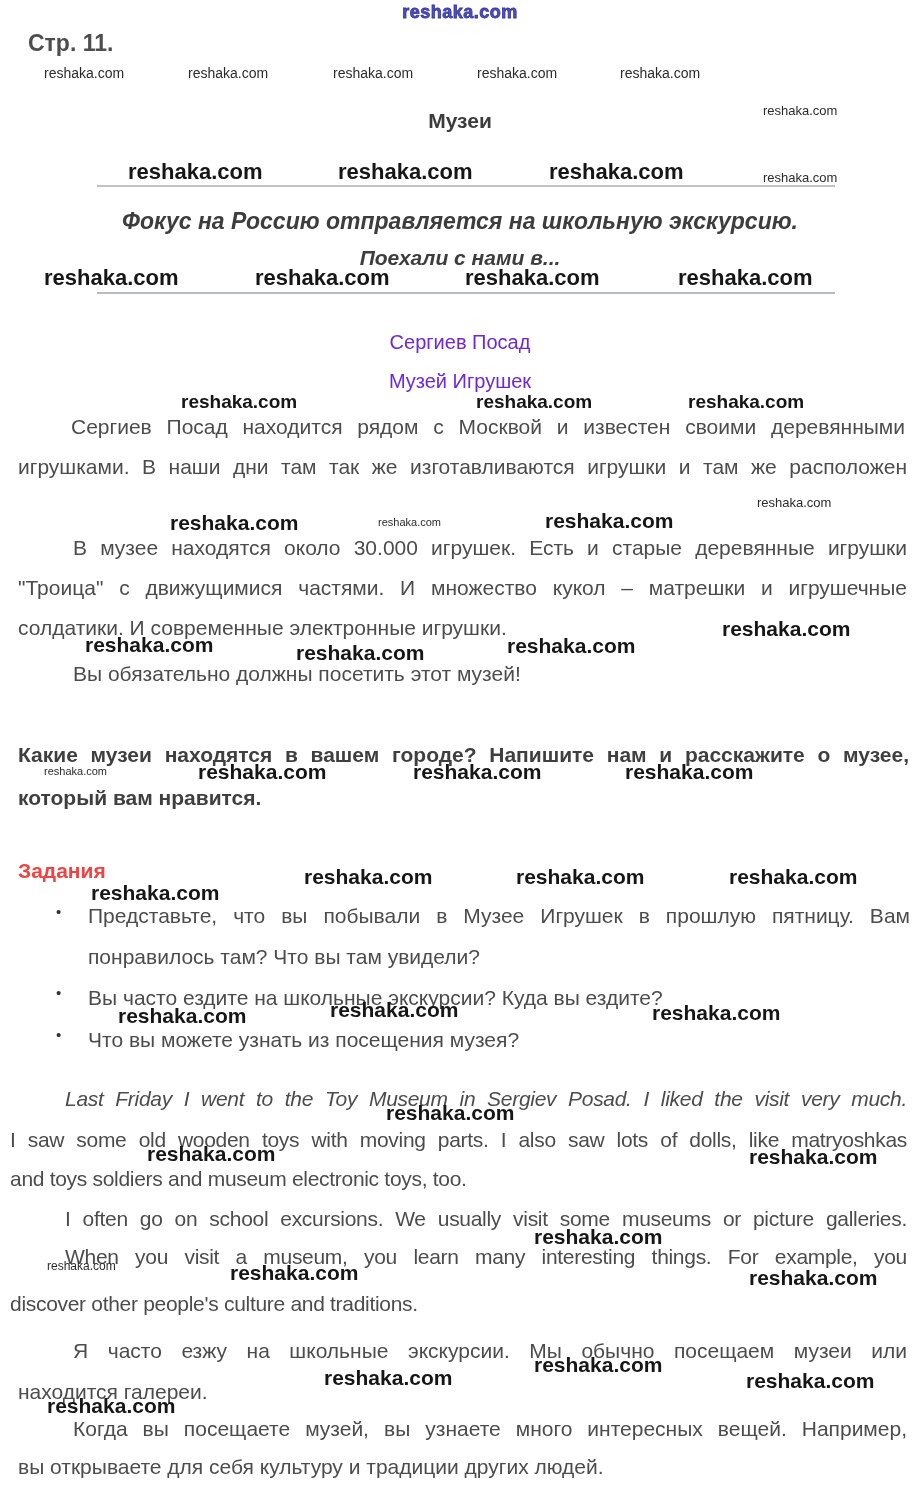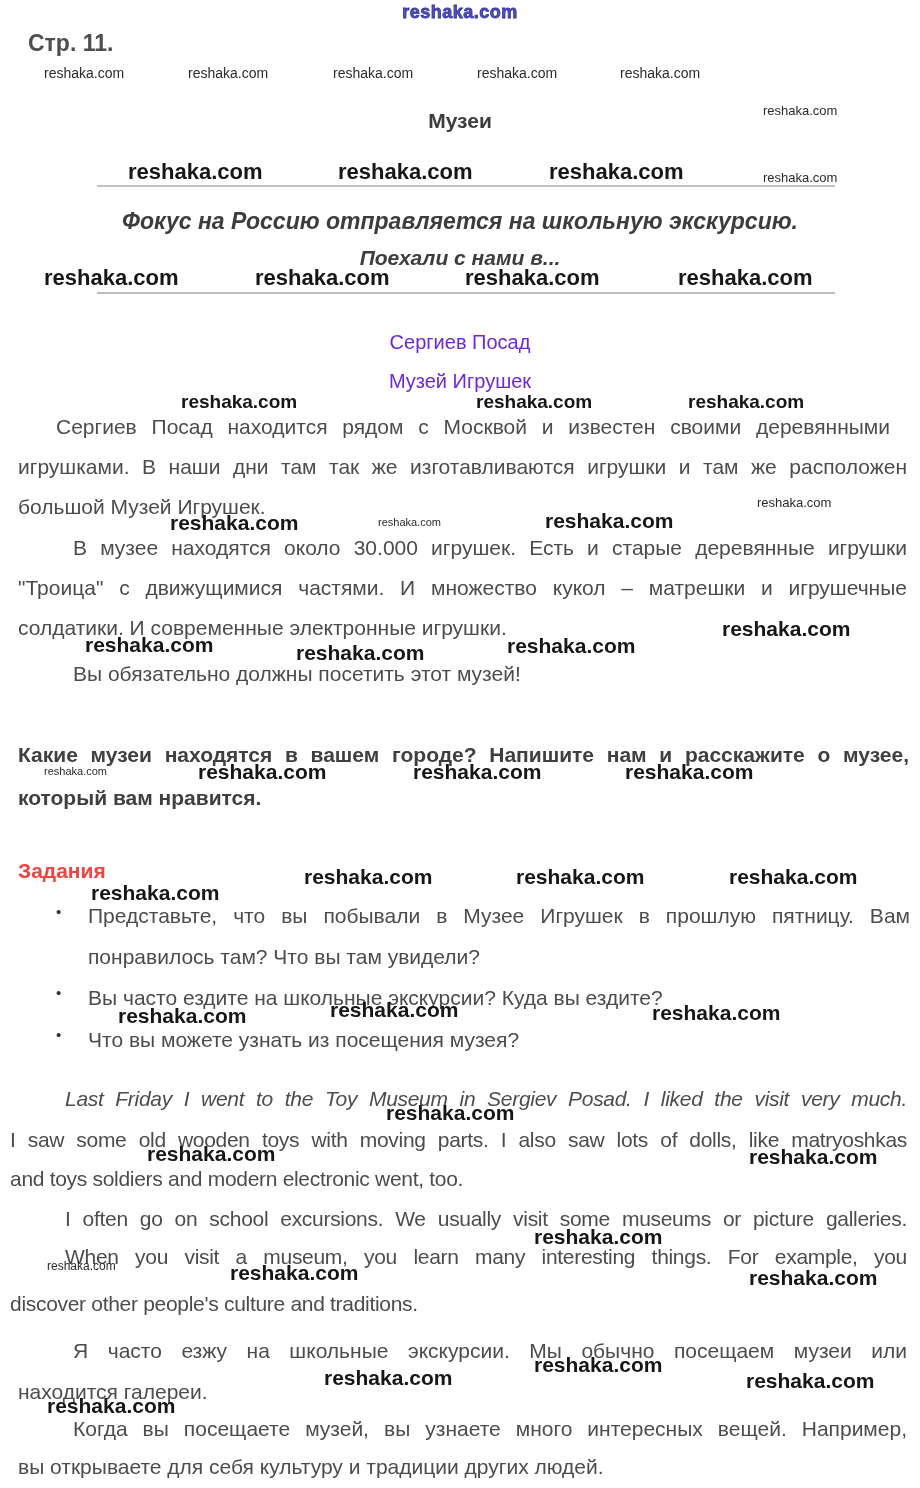--- a/index.html
+++ b/index.html
@@ -50,36 +50,35 @@
   <div class="abs centered intro2">Поехали с нами в...</div>
 
   <div class="abs rule rule2"></div>
 
   <div class="abs centered subhead sub-place">Сергиев Посад</div>
 
   <div class="abs centered subhead sub-museum">Музей Игрушек</div>
 
   <div class="abs tasks-heading">Задания</div>
 
-<div class="tline just" style="left: 1px; top: 413px; width: 889px; text-indent: 55px;">Сергиев Посад находится рядом с Москвой и известен своими деревянными</div>
+<div class="tline just" style="left: 16px; top: 413px; width: 889px; text-indent: 55px;">Сергиев Посад находится рядом с Москвой и известен своими деревянными</div>
     <div class="tline just" style="left: 18px; top: 453px; width: 889px;">игрушками. В наши дни там так же изготавливаются игрушки и там же расположен</div>
-    <div class="tline" style="left: 18px; top: 493px; width: 889px;">большой Музей Игрушек.</div>
     <div class="tline just" style="left: 18px; top: 534px; width: 889px; text-indent: 55px;">В музее находятся около 30.000 игрушек. Есть и старые деревянные игрушки</div>
     <div class="tline just" style="left: 18px; top: 574px; width: 889px;">"Троица" с движущимися частями. И множество кукол – матрешки и игрушечные</div>
     <div class="tline" style="left: 18px; top: 660px; width: 889px; text-indent: 55px;">Вы обязательно должны посетить этот музей!</div>
     <div class="tline" style="left: 18px; top: 614px; width: 889px;">солдатики. И современные электронные игрушки.</div>
     <div class="tline just" style="left: 18px; top: 741px; width: 891px; font-weight: bold; color: rgb(63, 63, 63);">Какие музеи находятся в вашем городе? Напишите нам и расскажите о музее,</div>
     <div class="tline" style="left: 18px; top: 784px; width: 891px; font-weight: bold; color: rgb(63, 63, 63);">который вам нравится.</div>
     <div class="tline just" style="left: 88px; top: 902px; width: 822px;">Представьте, что вы побывали в Музее Игрушек в прошлую пятницу. Вам</div>
     <div class="tline" style="left: 88px; top: 943px; width: 822px;">понравилось там? Что вы там увидели?</div>
     <div class="tline" style="left: 88px; top: 984px; width: 822px;">Вы часто ездите на школьные экскурсии? Куда вы ездите?</div>
     <div class="tline" style="left: 88px; top: 1026px; width: 822px;">Что вы можете узнать из посещения музея?</div>
     <div class="tline just en" style="left: 10px; top: 1085px; width: 897px; text-indent: 55px; font-style: italic;">Last Friday I went to the Toy Museum in Sergiev Posad. I liked the visit very much.</div>
     <div class="tline just en" style="left: 10px; top: 1126px; width: 897px;">I saw some old wooden toys with moving parts. I also saw lots of dolls, like matryoshkas</div>
-    <div class="tline en" style="left: 10px; top: 1165px; width: 897px;">and toys soldiers and modern electronic went, too.</div>
+    <div class="tline en" style="left: 10px; top: 1165px; width: 897px;">and toys soldiers and museum electronic toys, too.</div>
     <div class="tline just en" style="left: 10px; top: 1205px; width: 897px; text-indent: 55px;">I often go on school excursions. We usually visit some museums or picture galleries.</div>
     <div class="tline just en" style="left: 10px; top: 1243px; width: 897px; text-indent: 55px;">When you visit a museum, you learn many interesting things. For example, you</div>
     <div class="tline en" style="left: 10px; top: 1290px; width: 897px;">discover other people's culture and traditions.</div>
     <div class="tline just" style="left: 18px; top: 1337px; width: 889px; text-indent: 55px;">Я часто езжу на школьные экскурсии. Мы обычно посещаем музеи или</div>
     <div class="tline" style="left: 18px; top: 1378px; width: 889px;">находится галереи.</div>
     <div class="tline just" style="left: 18px; top: 1415px; width: 889px; text-indent: 55px;">Когда вы посещаете музей, вы узнаете много интересных вещей. Например,</div>
     <div class="tline" style="left: 18px; top: 1453px; width: 889px;">вы открываете для себя культуру и традиции других людей.</div>
     <div class="bullet" style="left: 56px; top: 903px;">•</div>
     <div class="bullet" style="left: 56px; top: 984px;">•</div>
     <div class="bullet" style="left: 56px; top: 1026px;">•</div>

